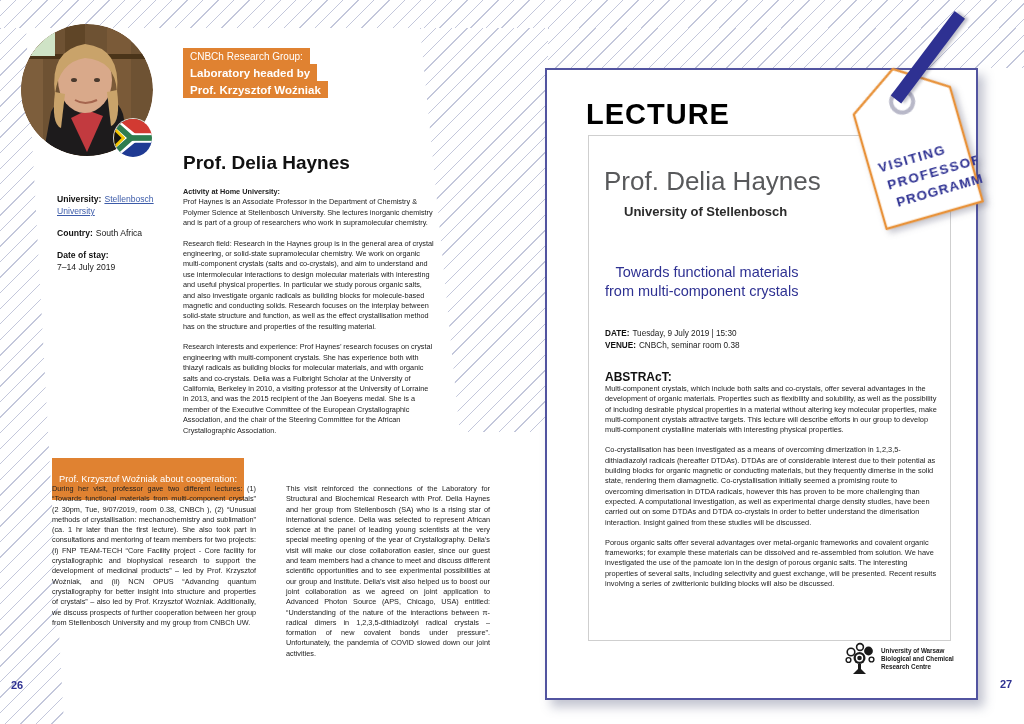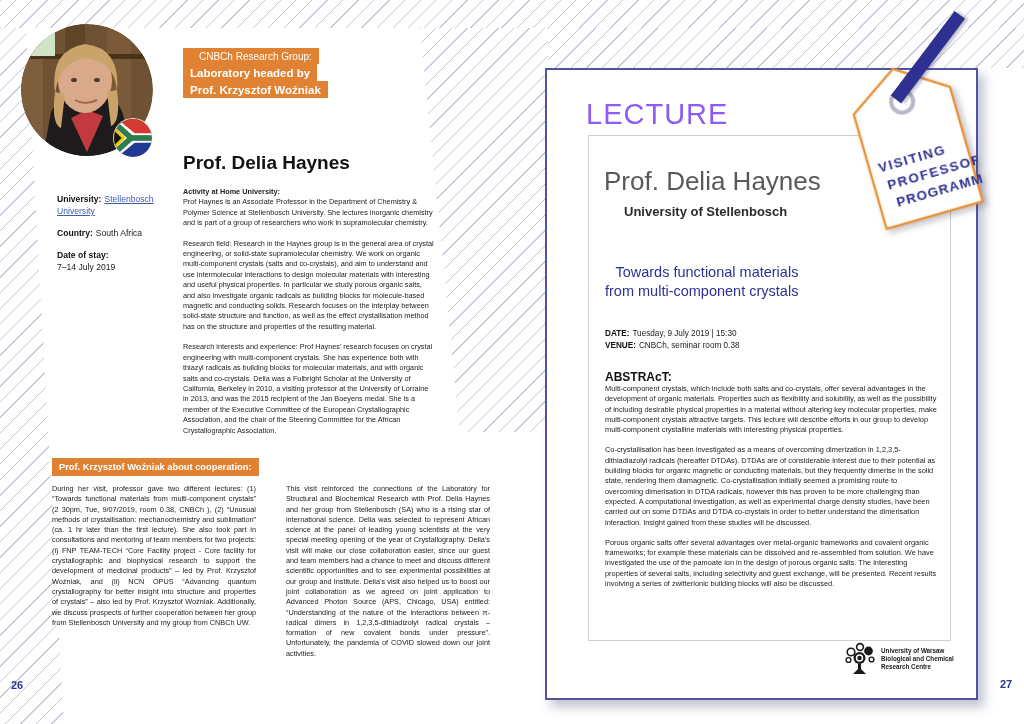--- a/index.html
+++ b/index.html
@@ -18,48 +18,48 @@
     clip-path:polygon(0 0,26px 0,64px 100%,0 100%);}
   .hatch-gap{left:420px;top:28px;width:128px;height:404px;
     clip-path:polygon(0 0,100% 0,100% 100%,31% 100%);}
   .hatch-card-top{left:548px;top:28px;width:476px;height:40px;}
 
   
   .photo-wrap{position:absolute;left:21px;top:24px;width:132px;height:132px;border-radius:50%;overflow:hidden;}
   .flag-wrap{position:absolute;left:114px;top:119px;width:38px;height:38px;border-radius:50%;overflow:hidden;box-shadow:0 0 0 1px rgba(255,255,255,.8);}
 
   .rg-block{position:absolute;left:183px;top:48px;display:flex;flex-direction:column;align-items:flex-start;}
-  .rg-eyebrow{background:#E08231;color:#fff;font-size:10px;font-weight:400;padding:3px 7px 2px 16px;}
+  .rg-eyebrow{background:#E08231;color:#fff;font-size:10px;font-weight:400;padding:3px 7px 2px 7px;}
   .rg-line{background:#E08231;color:#fff;font-size:11.5px;font-weight:700;padding:2.5px 7px;}
 
   .prof-name{position:absolute;left:183px;top:152px;font-size:19px;font-weight:700;color:#111;}
 
   .sidebar{position:absolute;left:57px;top:193px;width:122px;font-size:8.6px;line-height:12px;}
   .sidebar .row{margin-bottom:10px;}
   .lbl{font-weight:700;color:#111;margin-right:3px;}
   a.link{color:#3C5BA9;text-decoration:underline;}
 
   .main-col{position:absolute;left:183px;top:187px;width:252px;font-size:7.3px;line-height:10.4px;color:#222;}
   .main-col .head{font-weight:700;}
   .main-col p{margin:0 0 10px 0;}
 
   .coop-head{position:absolute;left:52px;top:458px;background:#E08231;color:#fff;
-    font-size:9.3px;font-weight:700;padding:4px 7px;}
+    font-size:9.3px;font-weight:400;padding:16px 7px;}
   .coop-cols{position:absolute;left:52px;top:484px;width:438px;display:flex;gap:30px;}
   .coop-col{width:213px;font-size:7.3px;line-height:10.3px;text-align:justify;color:#222;}
 
   .pageno{position:absolute;font-size:11px;font-weight:700;color:#2E3192;}
   .pageno-left{left:11px;top:679px;}
   .pageno-right{left:992px;top:678px;margin-left:8px;}
 
   
   .card{position:absolute;left:545px;top:68px;width:433px;height:632px;background:#fff;
     border:2px solid #5254A0;box-sizing:border-box;box-shadow:6px 7px 10px rgba(80,85,120,.35);}
-  .lecture-heading{position:absolute;left:37px;top:28px;font-size:29px;font-weight:400;
-    color:#8b5cf6;letter-spacing:1px;background:#fff;padding:0 6px 3px 2px;z-index:3;}
+  .lecture-heading{position:absolute;left:37px;top:28px;font-size:29px;font-weight:700;
+    color:#000000;letter-spacing:1px;background:#fff;padding:0 6px 3px 2px;z-index:3;}
   .inner-box{position:absolute;left:41px;top:65px;width:361px;height:504px;border:1px solid #cfcfcf;z-index:1;}
   .speaker{position:absolute;left:57px;top:96px;font-size:26px;font-weight:400;color:#58595B;z-index:2;}
   .affiliation{position:absolute;left:65px;top:134px;font-size:13px;font-weight:700;color:#2b2b2b;z-index:2;padding-left:12px;}
   .lec-title{position:absolute;left:58px;top:193px;font-size:14.5px;font-weight:400;color:#2E3192;line-height:19px;z-index:2;text-align:right;}
   .meta{position:absolute;left:58px;top:258px;font-size:8.2px;line-height:12px;color:#222;z-index:2;}
   .abstract-label{position:absolute;left:58px;top:300px;font-size:12px;font-weight:700;color:#111;z-index:2;}
   .abstract{position:absolute;left:58px;top:314px;width:332px;font-size:7.4px;line-height:10.3px;color:#222;z-index:2;}
   .abstract p{margin:0 0 10px 0;}
   .logo-row{position:absolute;left:298px;top:572px;display:flex;align-items:center;gap:6px;z-index:2;}
   .logo-text{font-size:6.3px;font-weight:700;line-height:7.8px;color:#1a1a1a;}

